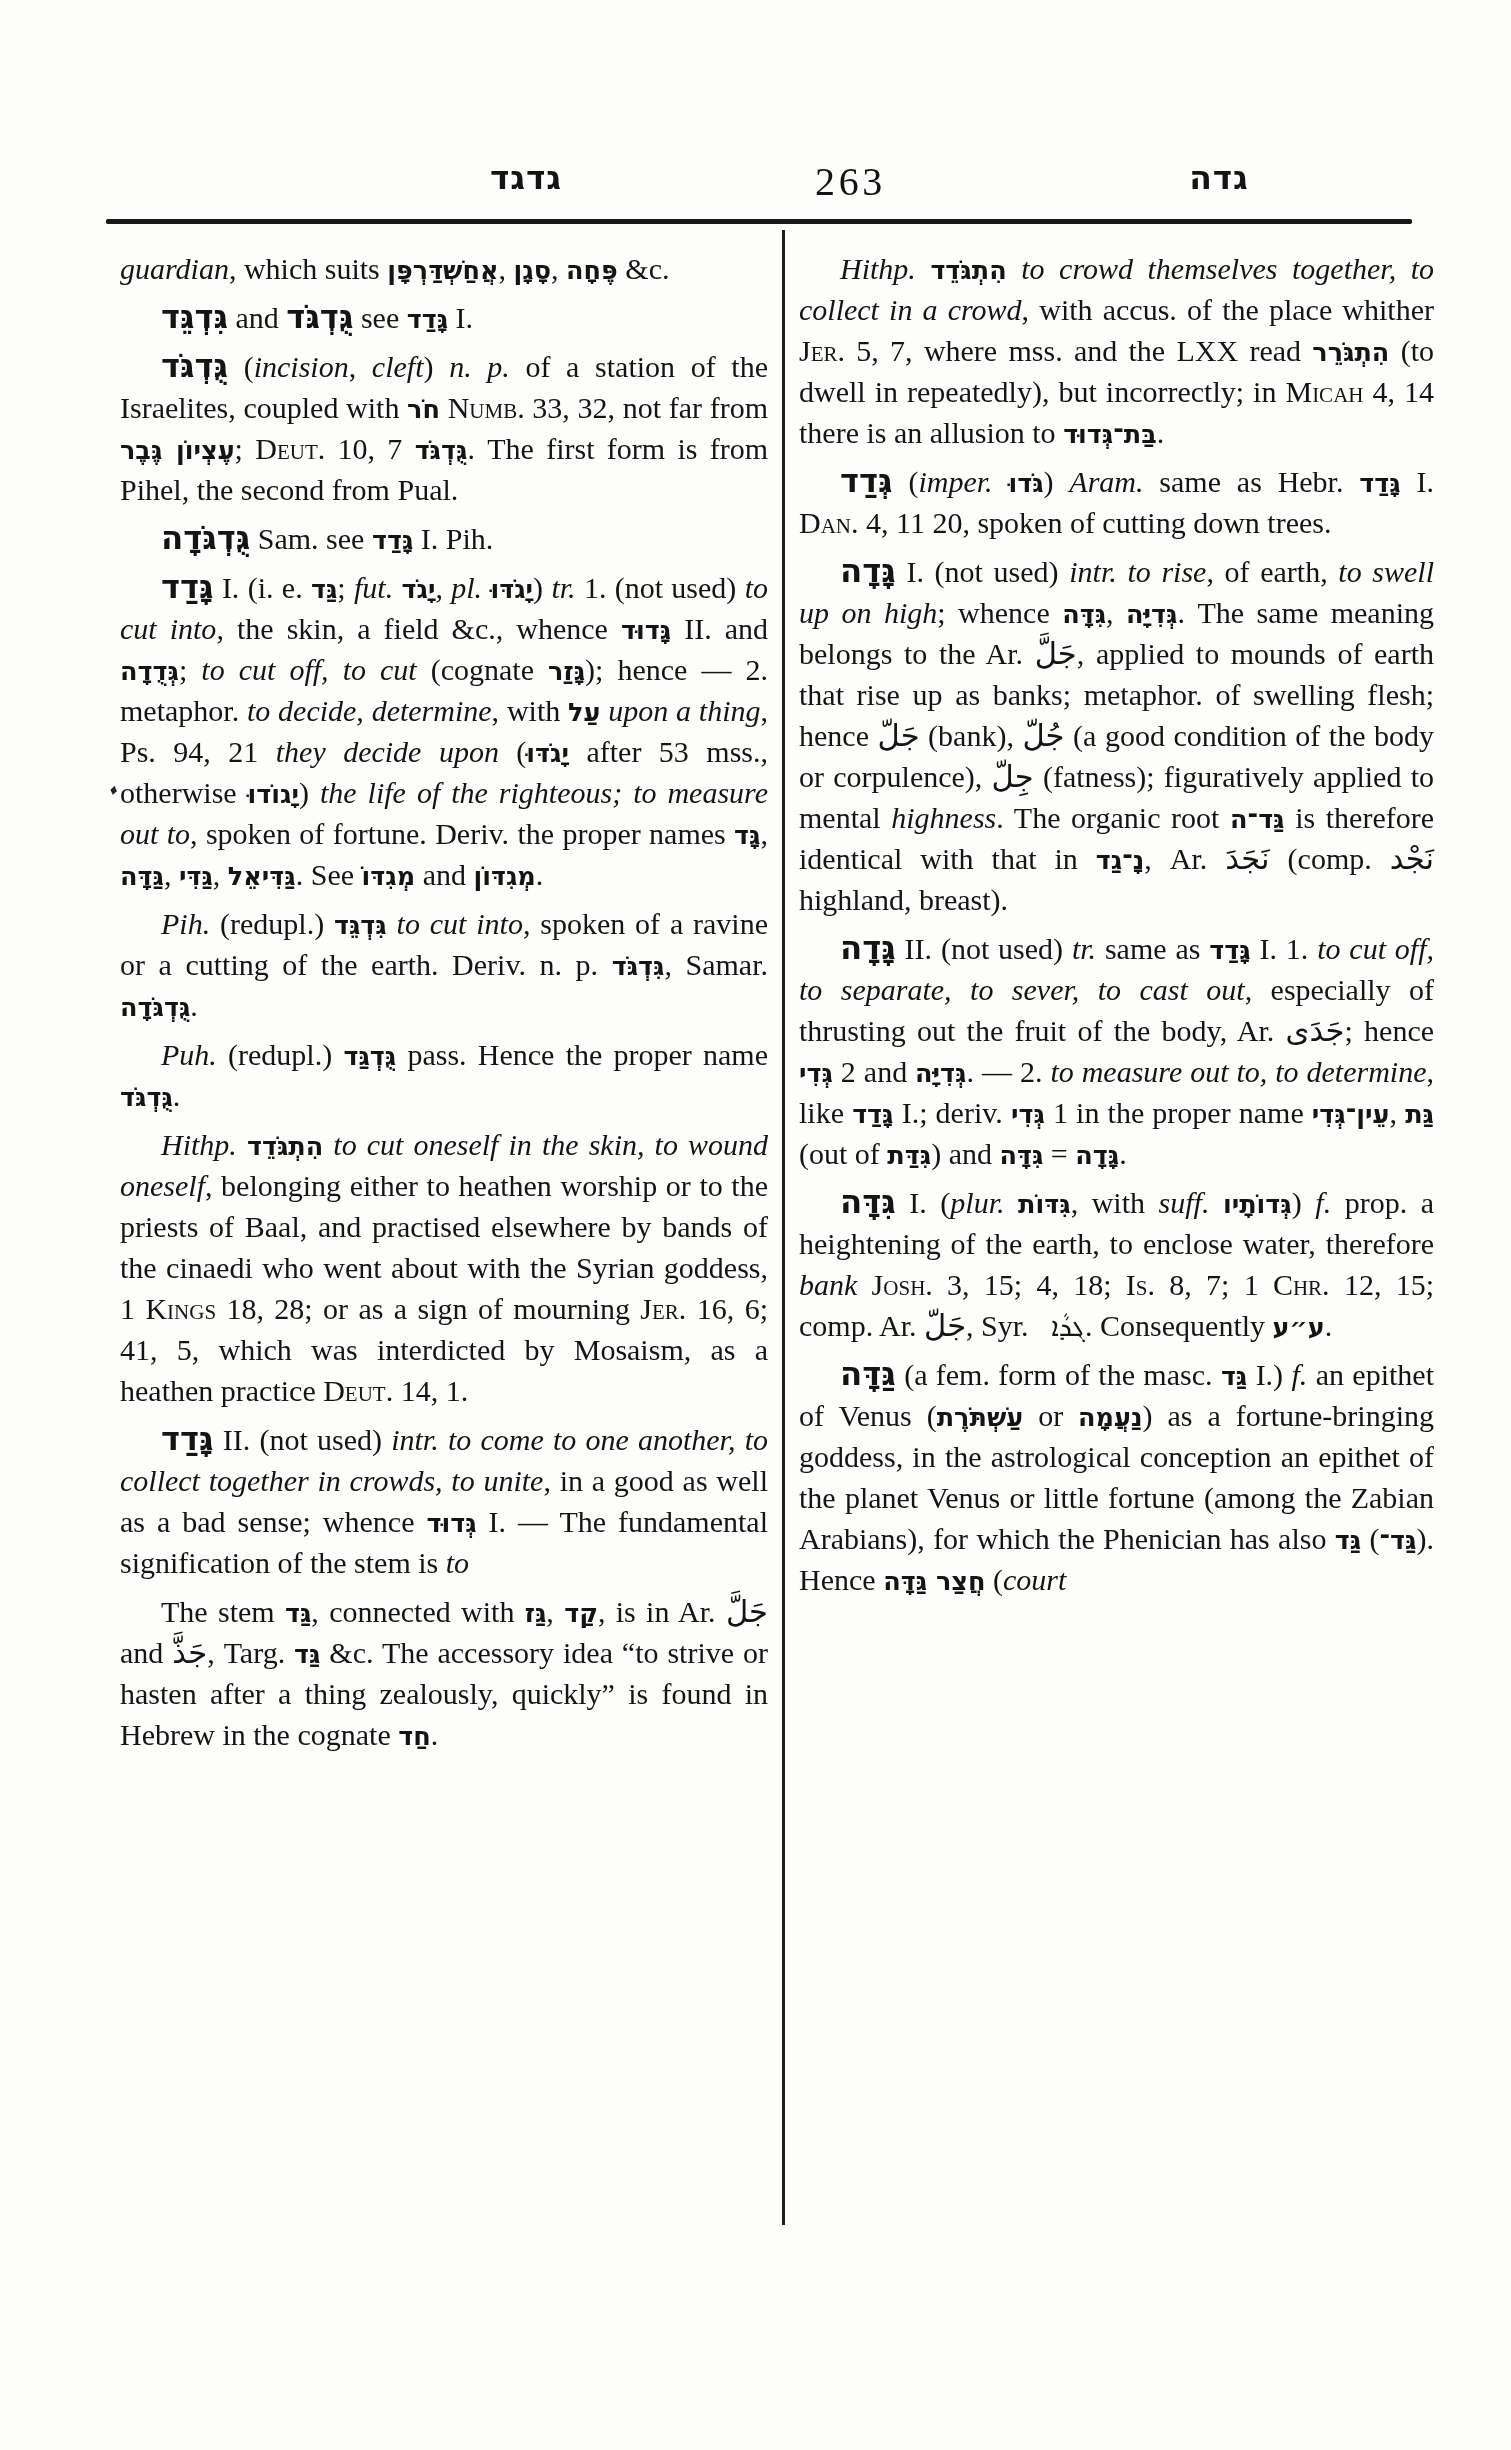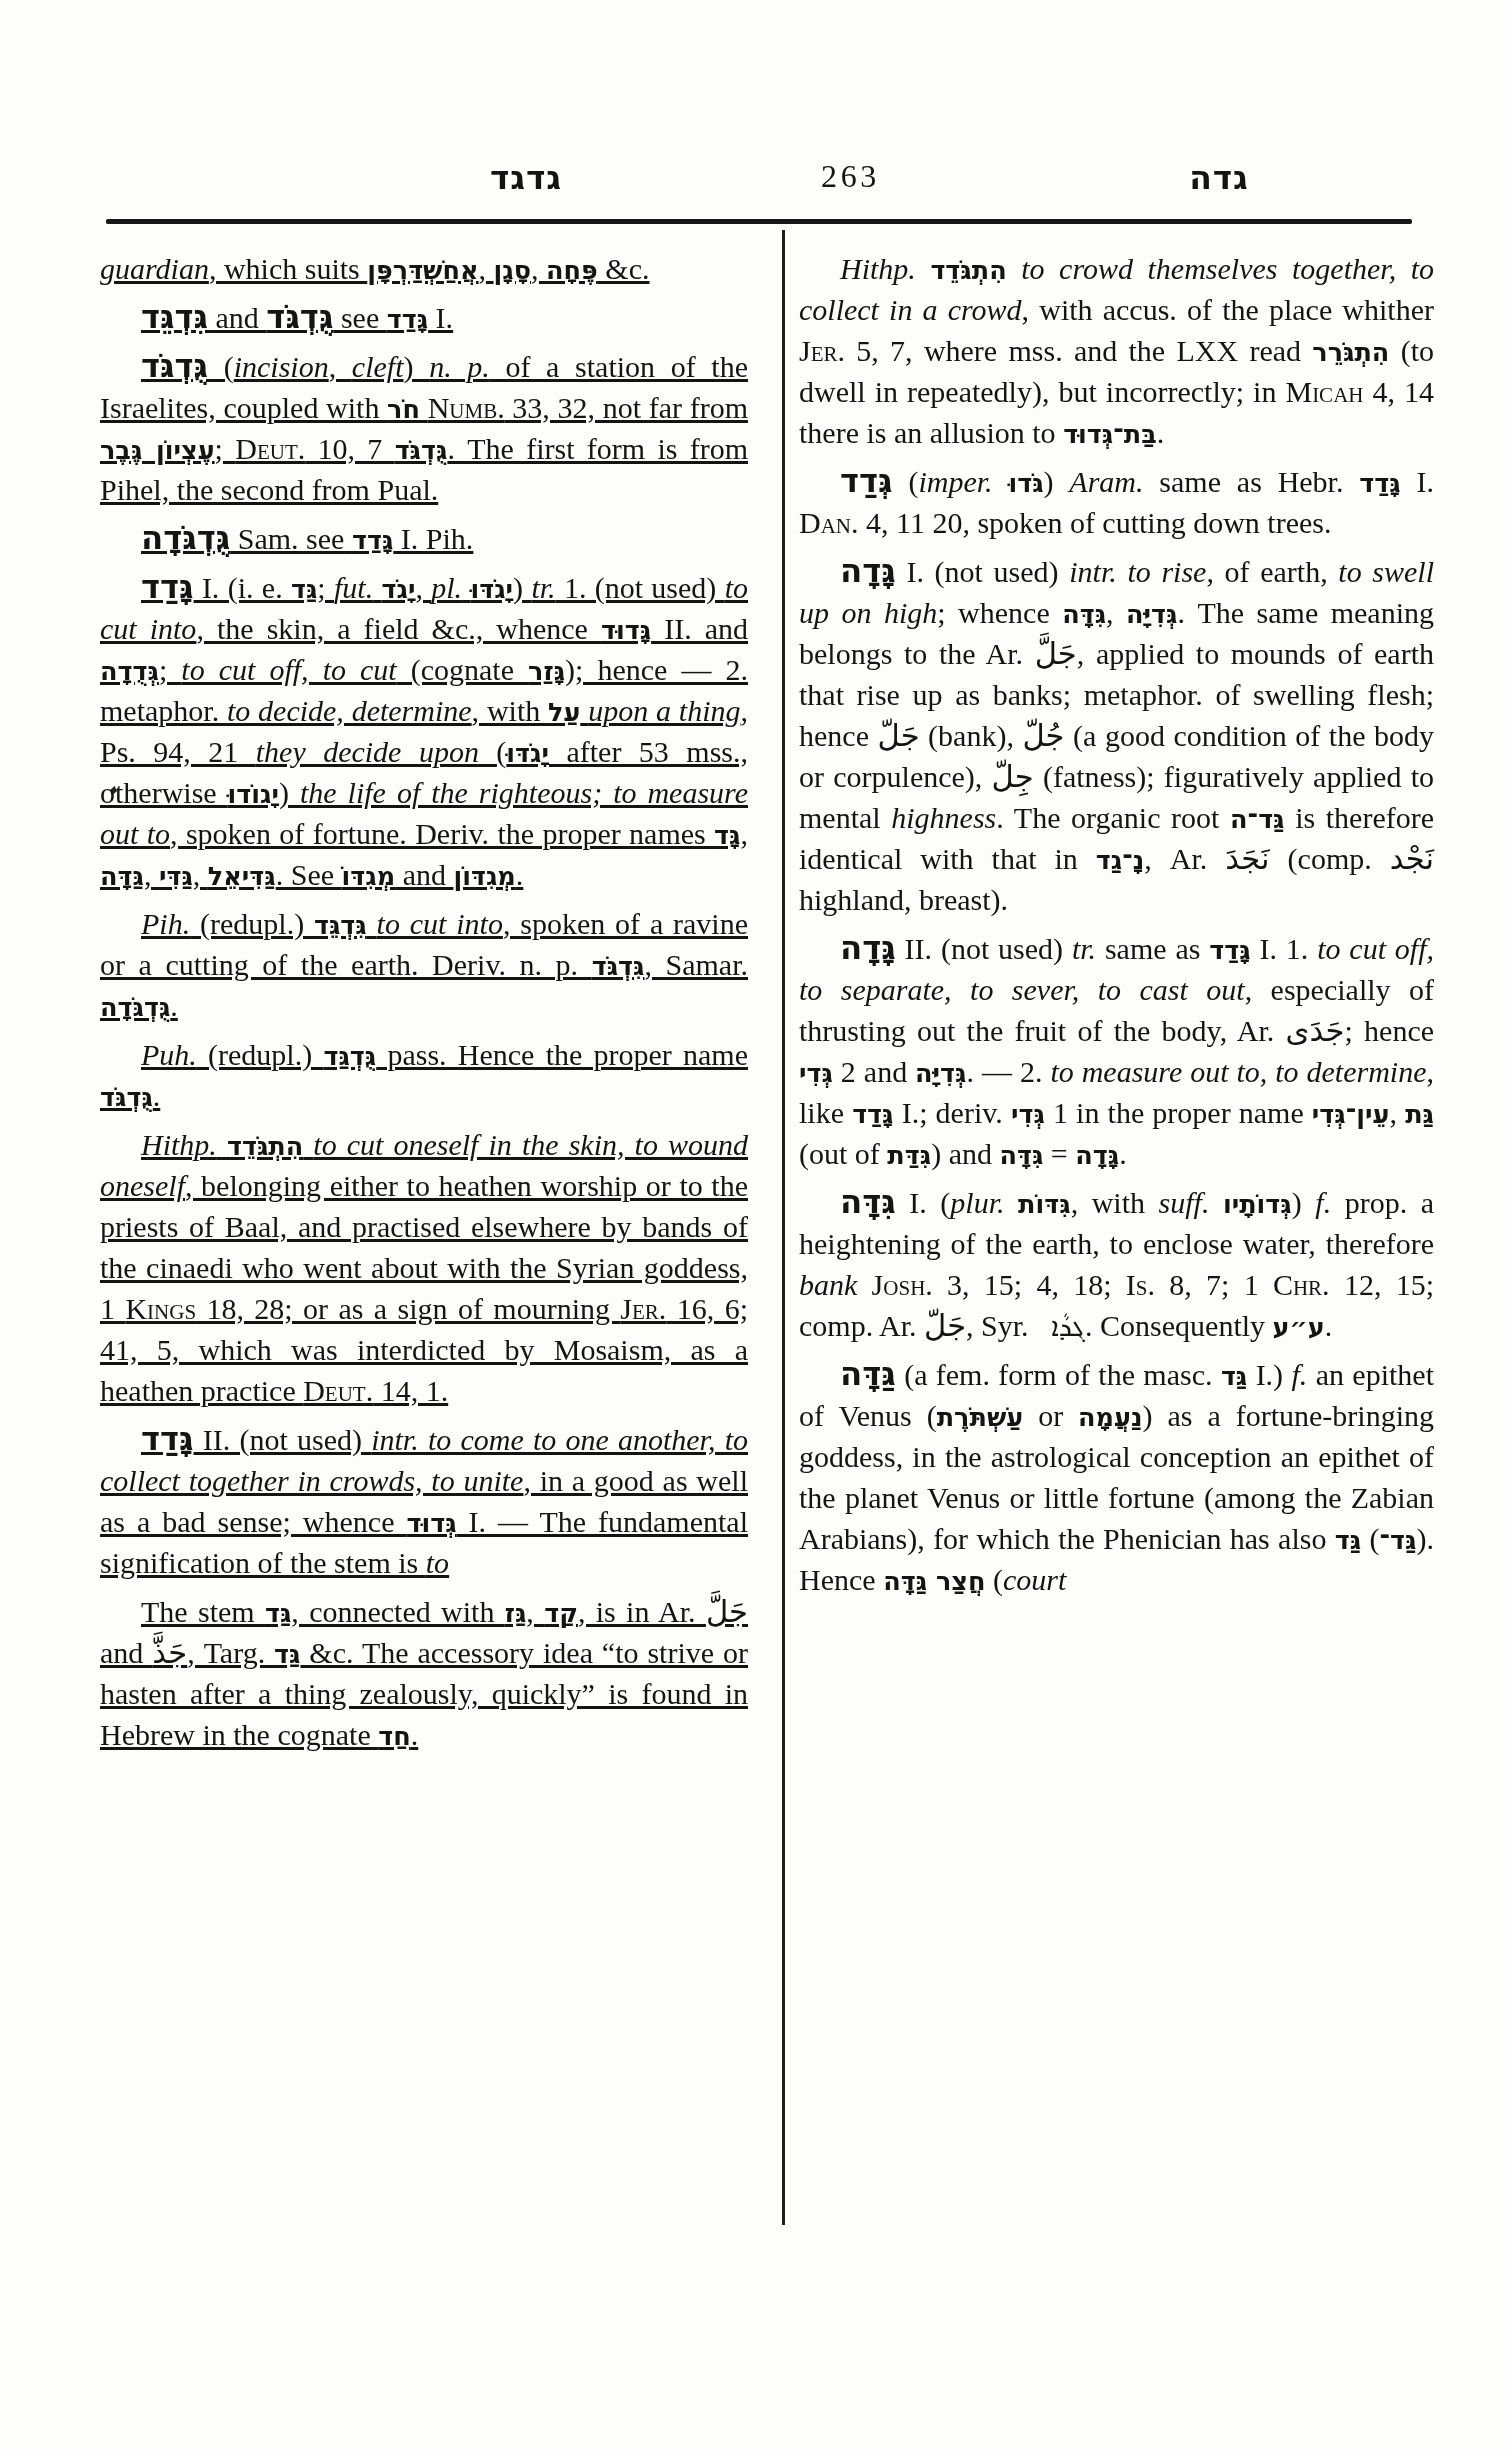--- a/index.html
+++ b/index.html
@@ -12,39 +12,39 @@
     overflow:hidden;
     padding-left:8px;
   }
   .runhead{position:absolute;top:158px;text-align:center;}
   .he-head{
     font-family:"DejaVu Sans",sans-serif;
     font-weight:bold;font-size:33px;letter-spacing:0.9px;
   }
   .head-left{left:454px;width:144px;}
   .head-right{left:1147px;width:144px;}
-  .pagenum{left:792px;width:117px;font-size:32px;letter-spacing:3.6px;}
+  .pagenum{left:792px;width:117px;font-size:40px;letter-spacing:3.6px;}
   .rule{
     position:absolute;left:106px;top:219px;width:1306px;height:4.5px;
     background:#181818;border-radius:1.8px;
   }
   .divider{
     position:absolute;left:782px;top:230px;width:2.7px;height:1995px;
     background:#1d1d1d;
   }
   .margin-mark{
     position:absolute;left:110px;top:781px;font-size:15.3px;color:#222;
     transform:rotate(12deg);
   }
   .col{
     position:absolute;top:248px;
     text-align:justify;
     font-size:30px;line-height:41px;
   }
-  .col-left{left:100px;width:648px;text-decoration:underline;}
+  .col-left{left:120px;width:648px;}
   .col-right{left:799px;width:635px;}
   p.para{margin:0;padding:0;}
   p.para + p.para{margin-top:8px;}
   p.para.indent{text-indent:41px;}
   .he{
     font-family:"DejaVu Sans",sans-serif;
     font-weight:700;font-size:0.85em;line-height:1;
     direction:rtl;unicode-bidi:isolate;
   }
   .hw{font-size:1.08em;}

